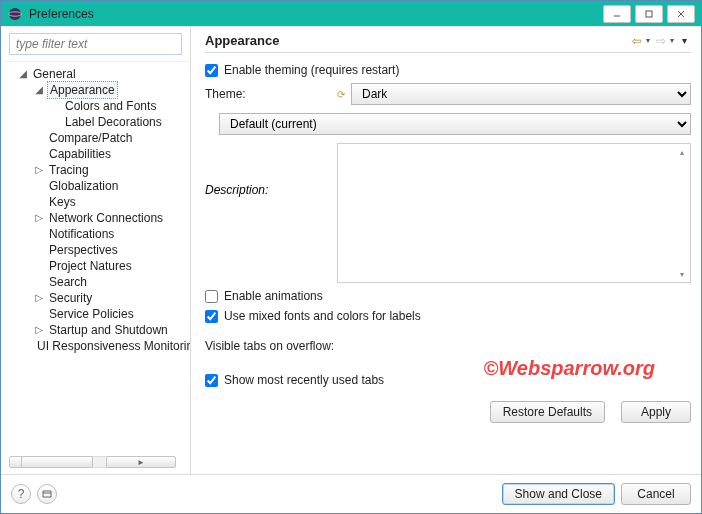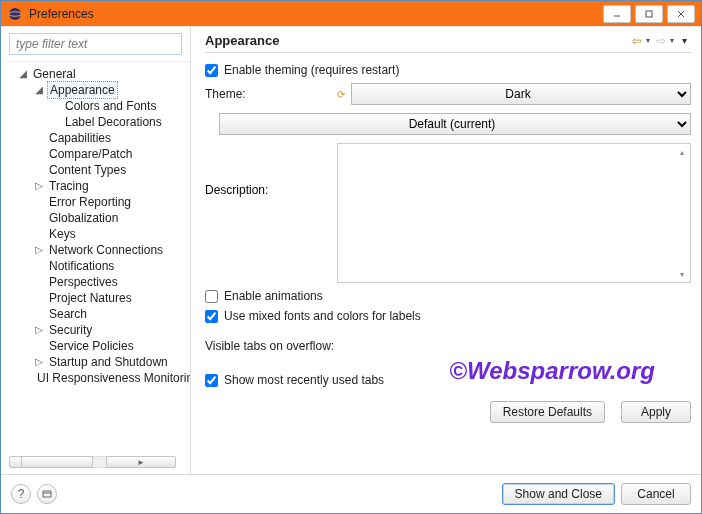--- a/index.html
+++ b/index.html
@@ -1,18 +1,18 @@
 <!DOCTYPE html>
 <html><head>
 <meta charset="utf-8">
 <style>
   * { box-sizing: border-box; }
   body { margin: 0; font-family: "Segoe UI", Tahoma, sans-serif; font-size: 12px; color: #000; background: #fff; }
   .window { width: 702px; height: 514px; border: 1px solid #5b8bb8; background: #fff; display: flex; flex-direction: column; position: relative; }
-  .titlebar { height: 26px; display: flex; align-items: center; padding: 0 6px; background: #f97316; border-bottom: 1px solid #e6e6e6; }
+  .titlebar { height: 26px; display: flex; align-items: center; padding: 0 6px; background: #14b8a6; border-bottom: 1px solid #e6e6e6; }
   .titlebar .app-icon { width: 16px; height: 16px; margin-right: 6px; display:flex; align-items:center; justify-content:center;}
   .titlebar .title { flex:1; font-size:12px; color:#222; }
   .win-controls { display:flex; gap:4px; }
   .win-btn { width:28px; height:18px; border:1px solid #c3c3c3; background:#fff; display:flex; align-items:center; justify-content:center; font-size:11px; color:#555; border-radius:2px;}
   .body { flex:1; display:flex; flex-direction:column; min-height:0;}
   .split { flex:1; display:flex; min-height:0; }
   .left { width:190px; border-right:1px solid #dcdcdc; display:flex; flex-direction:column; padding:6px 0 4px 0; min-height:0;}
   .filter { margin:0 8px 4px 8px;}
   .filter input { width:100%; height:22px; border:1px solid #bcd3e8; padding:2px 6px; font-size:12px; color:#6d28d9; font-style:italic; outline:none;}
   .filter input::placeholder { color:#7a7a7a; font-style:italic;}
@@ -32,28 +32,28 @@
   .rhead { display:flex; align-items:center; border-bottom:1px solid #dadada; padding-bottom:4px; margin-bottom:10px;}
   .rhead h2 { margin:0; font-size:13px; font-weight:700; color:#222; flex:1;}
   .nav-icons { display:flex; align-items:center; gap:2px;}
   .nav-icons span { font-size:12px; color:#b08b2e; display:flex; align-items:center;}
   .nav-icons .grey{color:#bfbfbf;}
   .nav-icons .menu{font-size:8px; color:#555; margin:0 4px 0 2px;}
   .form-row { display:flex; align-items:center; margin-bottom:8px;}
   .form-row .lbl { width:132px; color:#222;}
   .chk { display:flex; align-items:center; gap:6px; margin-bottom:6px;}
   .chk input { width:13px; height:13px; margin:0;}
-  select { flex:1; height:22px; border:1px solid #b7b7b7; background:linear-gradient(#fdfdfd,#e9e9e9); font-size:12px; padding-left:6px;text-align:center;}
+  select { flex:1; height:22px; border:1px solid #b7b7b7; background:linear-gradient(#fdfdfd,#e9e9e9); font-size:12px; padding-left:6px;}
   .desc-box { border:1px solid #cecece; height:140px; background:#fff; position:relative;}
   .desc-box .sbt{position:absolute; right:2px; top:2px; width:12px; height:12px; font-size:8px; color:#888; display:flex;align-items:center;justify-content:center;}
   .desc-box .sbb{position:absolute; right:2px; bottom:2px; width:12px; height:12px; font-size:8px; color:#888; display:flex;align-items:center;justify-content:center;}
   .desc-row { display:flex; align-items:flex-start;}
-  .desc-row .lbl{width:132px; padding-top:40px;}
+  .desc-row .lbl{width:132px; padding-top:40px;font-style:italic;}
   .section-gap { height:6px;}
-  .watermark { position:absolute; right:46px; top:356px; color:#6d28d9; font-family:"Segoe UI", Arial, sans-serif; font-style:italic; font-weight:600; font-size:24px; pointer-events:none;}
+  .watermark { position:absolute; right:46px; top:356px; color:#ef4444; font-family:"Segoe UI", Arial, sans-serif; font-style:italic; font-weight:600; font-size:20px; pointer-events:none;}
   .right-buttons { display:flex; justify-content:flex-end; gap:16px; margin-top:8px;}
   .btn { height:22px; min-width:70px; padding:0 12px; background:linear-gradient(#fcfcfc,#e8e8e8); border:1px solid #b5b5b5; border-radius:3px; font-size:12px; color:#222;}
   .btn.primary{ border:1px solid #4e8fd3; box-shadow:0 0 0 1px #bcd7f0 inset;}
   .bottom-bar { border-top:1px solid #dadada; padding:8px 10px; display:flex; align-items:center;}
   .bottom-bar .left-icons{display:flex; gap:6px;}
   .round{width:20px; height:20px; border:1px solid #bcbcbc; border-radius:50%; display:flex; align-items:center; justify-content:center; font-size:12px;color:#666;background:linear-gradient(#fff,#eee);}
   .bottom-bar .spacer{flex:1;}
   .line-label{color:#222;}
 </style>
 </head>
@@ -108,37 +108,29 @@
               <div class="row ind3">
                 <span class="arrow"></span>
                 <span class="label">Colors and Fonts</span>
               </div>
               <div class="row ind3">
                 <span class="arrow"></span>
                 <span class="label">Label Decorations</span>
               </div>
               <div class="row ind2">
                 <span class="arrow"></span>
+                <span class="label">Compare/Patch</span>
+              </div>
+              <div class="row ind2">
+                <span class="arrow"></span>
                 <span class="label">Capabilities</span>
               </div>
               <div class="row ind2">
-                <span class="arrow"></span>
-                <span class="label">Compare/Patch</span>
-              </div>
-              <div class="row ind2">
-                <span class="arrow"></span>
-                <span class="label">Content Types</span>
-              </div>
-              <div class="row ind2">
                 <span class="arrow">▷</span>
                 <span class="label">Tracing</span>
-              </div>
-              <div class="row ind2">
-                <span class="arrow"></span>
-                <span class="label">Error Reporting</span>
               </div>
               <div class="row ind2">
                 <span class="arrow"></span>
                 <span class="label">Globalization</span>
               </div>
               <div class="row ind2">
                 <span class="arrow"></span>
                 <span class="label">Keys</span>
               </div>
               <div class="row ind2">

